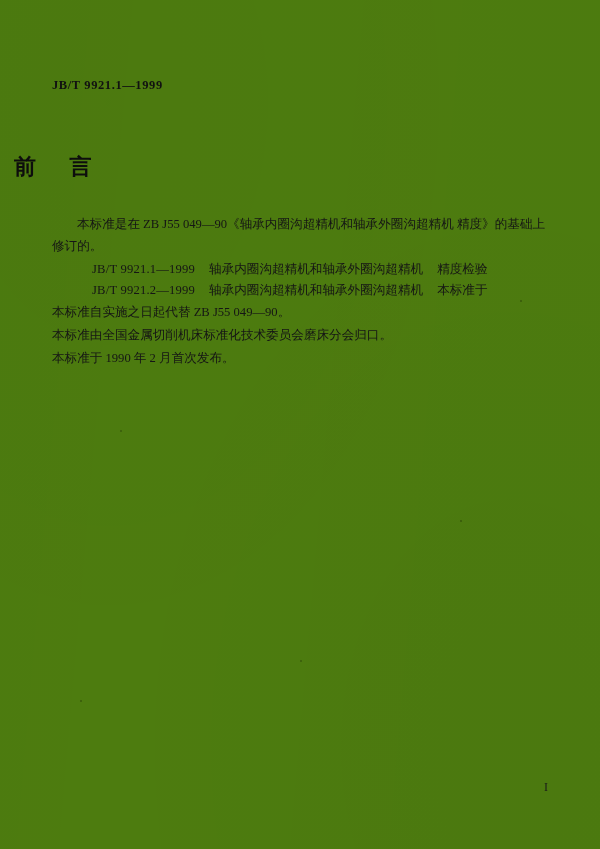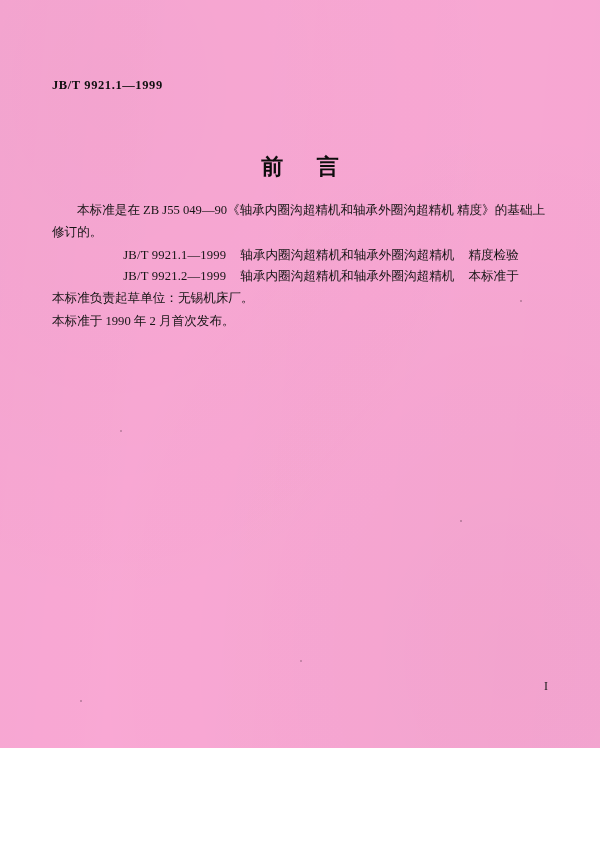--- a/index.html
+++ b/index.html
@@ -7,22 +7,22 @@
     padding: 0;
     background: #ffffff;
   }
   body {
     font-family: "Liberation Serif", "DejaVu Serif", serif;
     color: #141414;
   }
   .page {
     position: relative;
     width: 600px;
-    height: 748px;
-    background: #f9a8d4;
+    height: 849px;
+    background: #4d7c0f;
     overflow: hidden;
   }
   
   .page::before {
     content: "";
     position: absolute;
     inset: 0;
     background:
       radial-gradient(ellipse at 18% 12%, rgba(0,0,0,0.018), rgba(0,0,0,0) 60%),
       radial-gradient(ellipse at 85% 88%, rgba(0,0,0,0.02), rgba(0,0,0,0) 62%),
@@ -37,31 +37,31 @@
     font-size: 12.5px;
     font-weight: bold;
     letter-spacing: 0.6px;
     color: #111;
   }
   .doc-title {
     position: absolute;
     left: 0;
     right: 0;
     top: 152px;
-    text-align: center;
+    text-align: left;
     font-size: 22px;
     font-weight: bold;
     letter-spacing: 14px;
     text-indent: 14px;
     color: #0d0d0d;
   }
   .body-block {
     position: absolute;
     left: 52px;
-    top: 200px;
+    top: 214px;
     width: 498px;
   }
   .para {
     font-size: 12.6px;
     line-height: 21.5px;
     margin: 0 0 1.5px 0;
     text-align: left;
     color: #151515;
     white-space: nowrap;
   }
@@ -71,21 +71,20 @@
   .para.wrap {
     white-space: normal;
   }
   .sub-item {
     font-size: 12.6px;
     line-height: 21.5px;
     margin: 0;
     padding-left: 40px;
     color: #151515;
     white-space: nowrap;
-    text-align: center;
   }
   .sub-item .code {
     letter-spacing: 0.2px;
   }
   .sub-item .gap {
     display: inline-block;
     width: 14px;
   }
   .page-number {
     position: absolute;
@@ -117,21 +116,22 @@
     <p class="para indent wrap">本标准是在 ZB J55 049—90《轴承内圈沟超精机和轴承外圈沟超精机  精度》的基础上修订的。</p>
 
     <p class="sub-item">
       <span class="code">JB/T  9921.1—1999</span><span class="gap"></span><span>轴承内圈沟超精机和轴承外圈沟超精机</span><span class="gap"></span><span>精度检验</span>
     </p>
 
     <p class="sub-item">
       <span class="code">JB/T  9921.2—1999</span><span class="gap"></span><span>轴承内圈沟超精机和轴承外圈沟超精机</span><span class="gap"></span><span>本标准于</span>
     </p>
 
-    <p class="para">本标准负责起草单位：无锡机床厂。</p>
+    <p class="para">本标准自实施之日起代替 ZB J55 049—90。</p>
+    <p class="para">本标准由全国金属切削机床标准化技术委员会磨床分会归口。</p>
     <p class="para">本标准于 1990 年 2 月首次发布。</p>
 
   </div>
 
   <div class="page-number">I</div>
 
   <span class="speck" style="left:120px; top:430px; width:2px; height:2px;"></span>
   <span class="speck" style="left:460px; top:520px; width:1.5px; height:1.5px;"></span>
   <span class="speck" style="left:300px; top:660px; width:2px; height:2px;"></span>
   <span class="speck" style="left:520px; top:300px; width:1.5px; height:1.5px;"></span>

